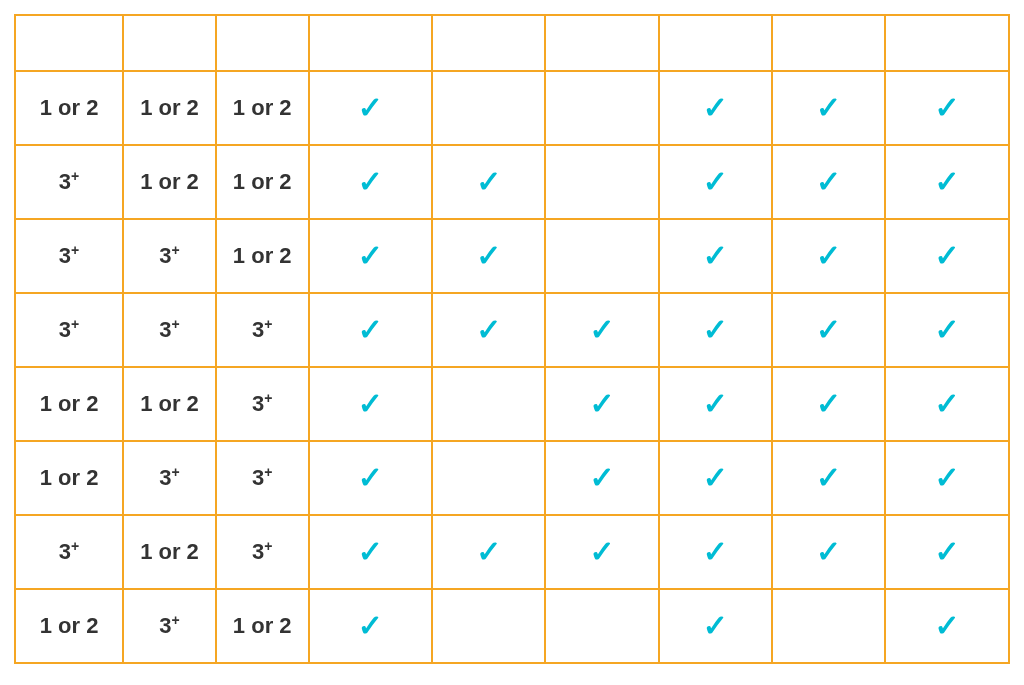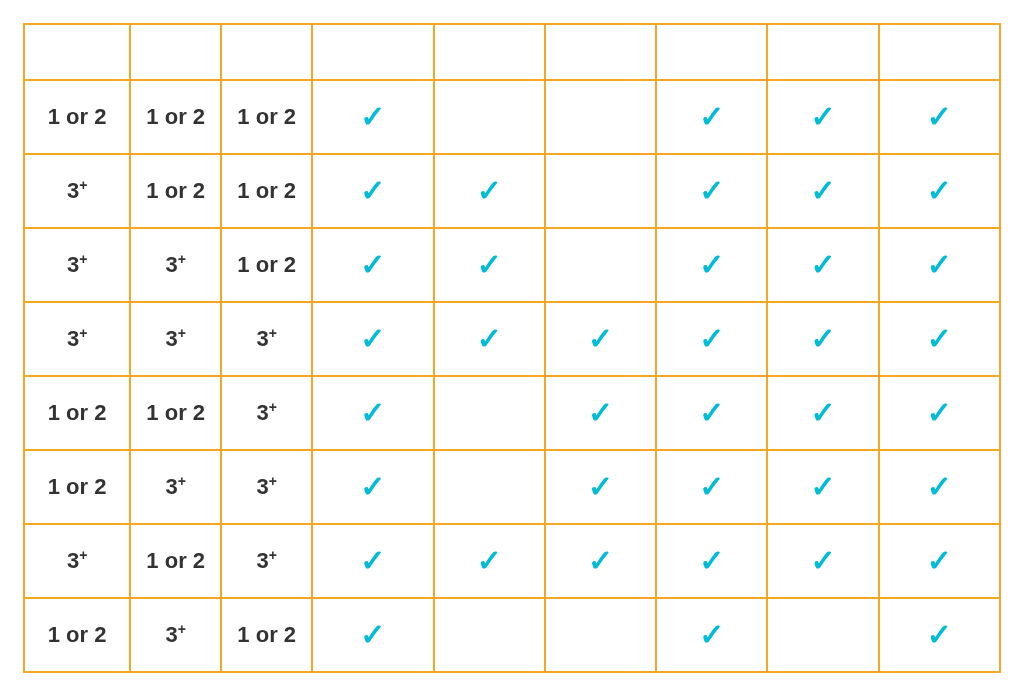--- a/index.html
+++ b/index.html
@@ -7,21 +7,21 @@
       background: #fff;
       font-family: Arial, sans-serif;
       width: 1024px;
       height: 685px;
       overflow: hidden;
     }
 
     .table-container {
       width: 1024px;
       height: 672px;
-      padding: 23px;
+      padding: 14px;
     }
 
     table {
       width: 100%;
       height: 100%;
       border-collapse: collapse;
       table-layout: fixed;
     }
 
     th, td {

